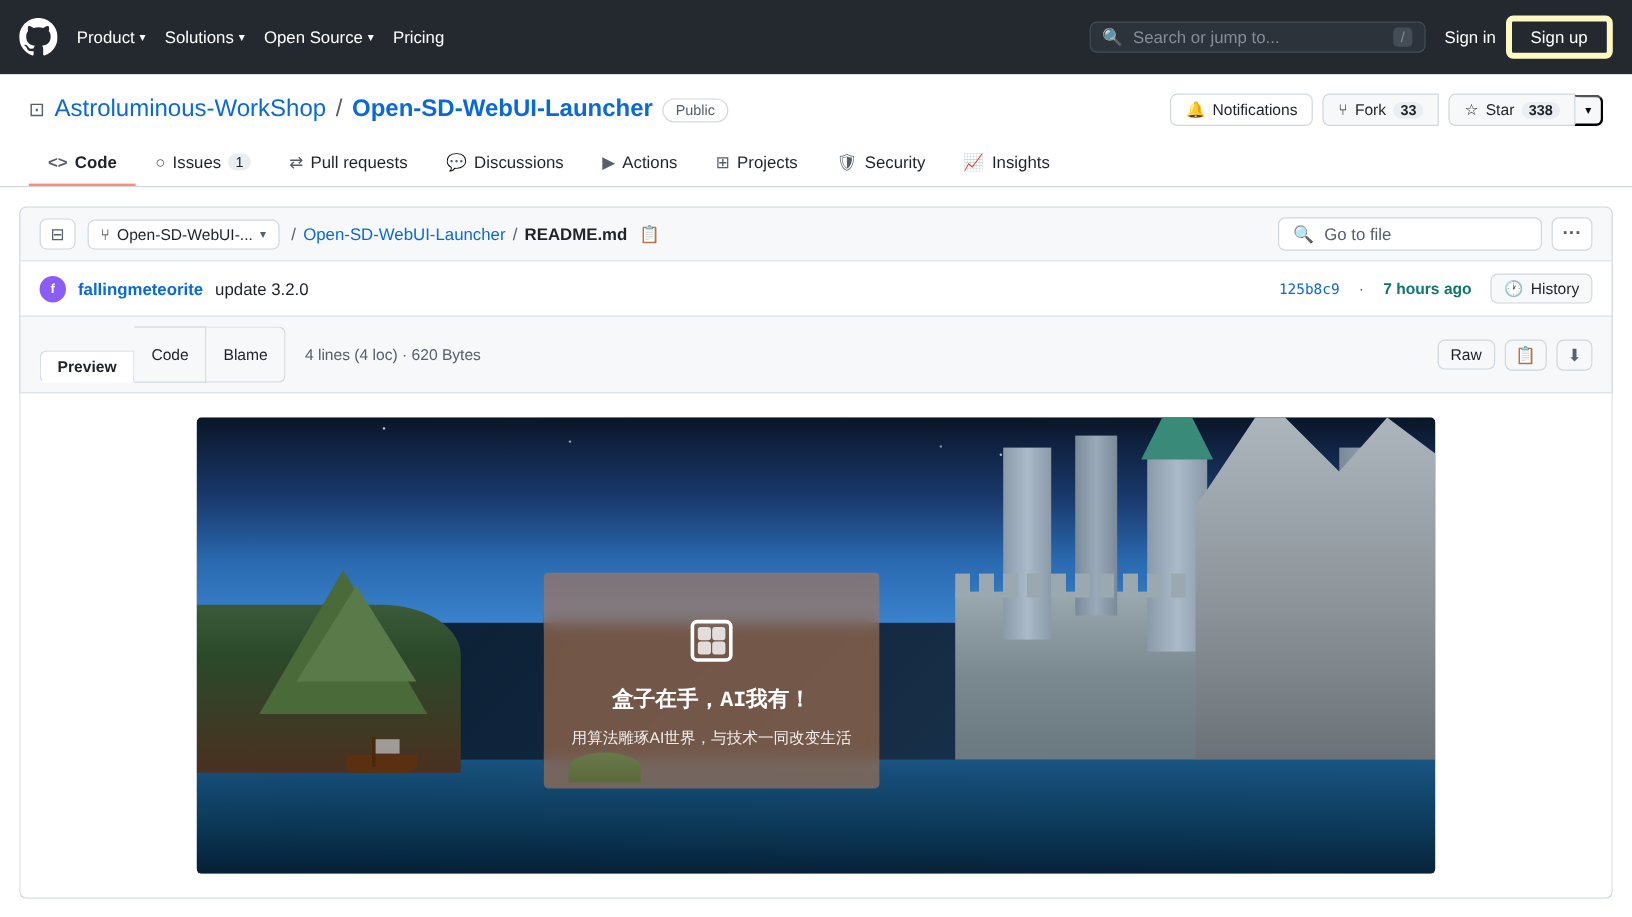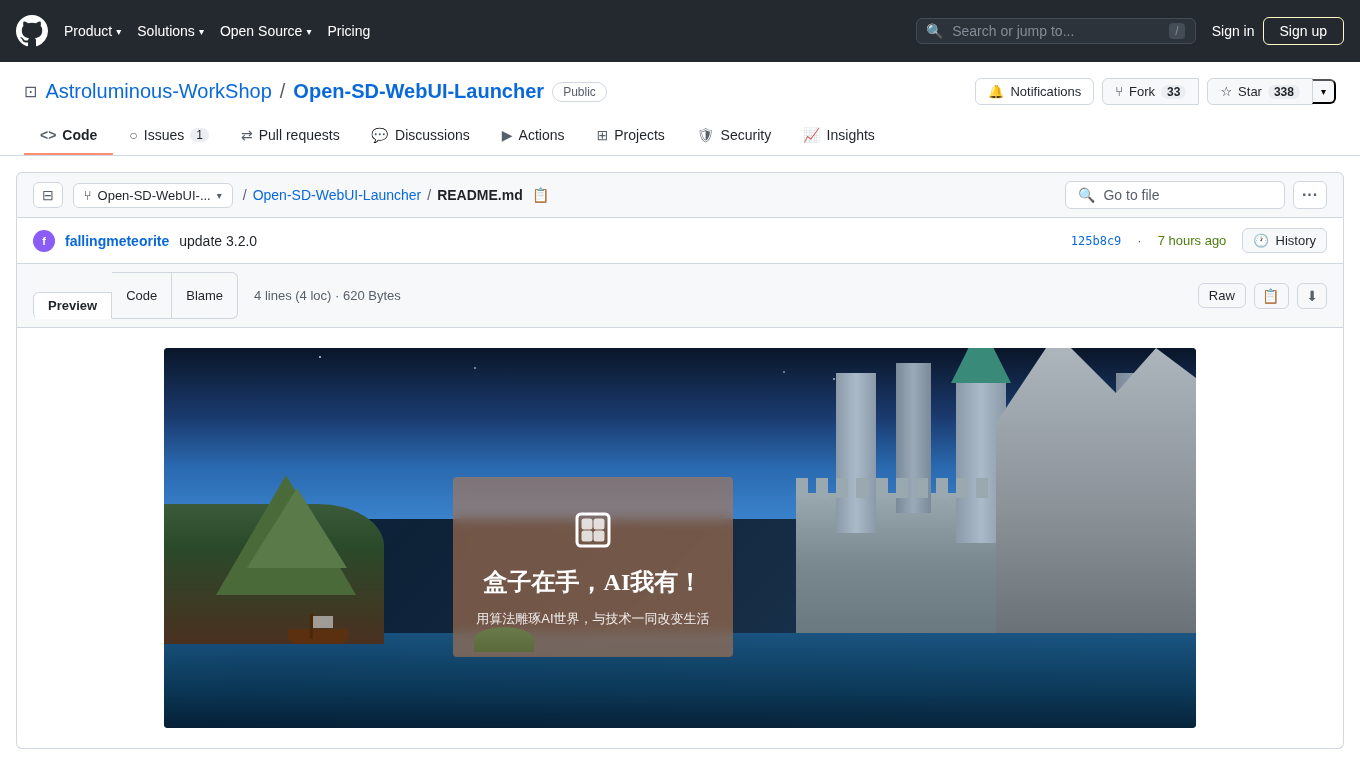--- a/index.html
+++ b/index.html
@@ -62,21 +62,21 @@
       flex-shrink: 0;
     }
     .btn-sign-in {
       color: #ffffff;
       text-decoration: none;
       font-size: 14px;
       cursor: pointer;
     }
     .btn-sign-up {
       background: transparent;
-      border: 1px solid #fef9c3;
+      border: 5px solid #fef9c3;
       color: #ffffff;
       padding: 5px 16px;
       border-radius: 6px;
       font-size: 14px;
       cursor: pointer;
       font-weight: 500;
     }
 
     
     .repo-header {
@@ -301,21 +301,21 @@
       gap: 16px;
       color: #57606a;
       font-size: 13px;
     }
     .commit-sha {
       color: #0969da;
       text-decoration: none;
       font-family: monospace;
       font-size: 12px;
     }
-    .commit-time { color: #4d7c0f; }
+    .commit-time { color: #0f766e; font-weight: bold; }
     .history-btn {
       display: flex;
       align-items: center;
       gap: 6px;
       color: #1f2328;
       text-decoration: none;
       border: 1px solid #d0d7de;
       background: #f6f8fa;
       border-radius: 6px;
       padding: 4px 10px;
@@ -445,25 +445,25 @@
     }
     .overlay-logo {
       width: 48px;
       height: 48px;
       display: flex;
       align-items: center;
       justify-content: center;
     }
     .overlay-logo svg { width: 48px; height: 48px; }
     .overlay-title {
-      font-size: 24px;
+      font-size: 18px;
       font-weight: 700;
       color: #ffffff;
       text-align: right;
-      font-family: Liberation Serif, serif;
+      font-family: Liberation Mono, monospace;
     }
     .overlay-subtitle {
       font-size: 13px;
       color: rgba(255,255,255,0.9);
       text-align: center;
     }
 
     
     .notif-btn {
       display: flex;

